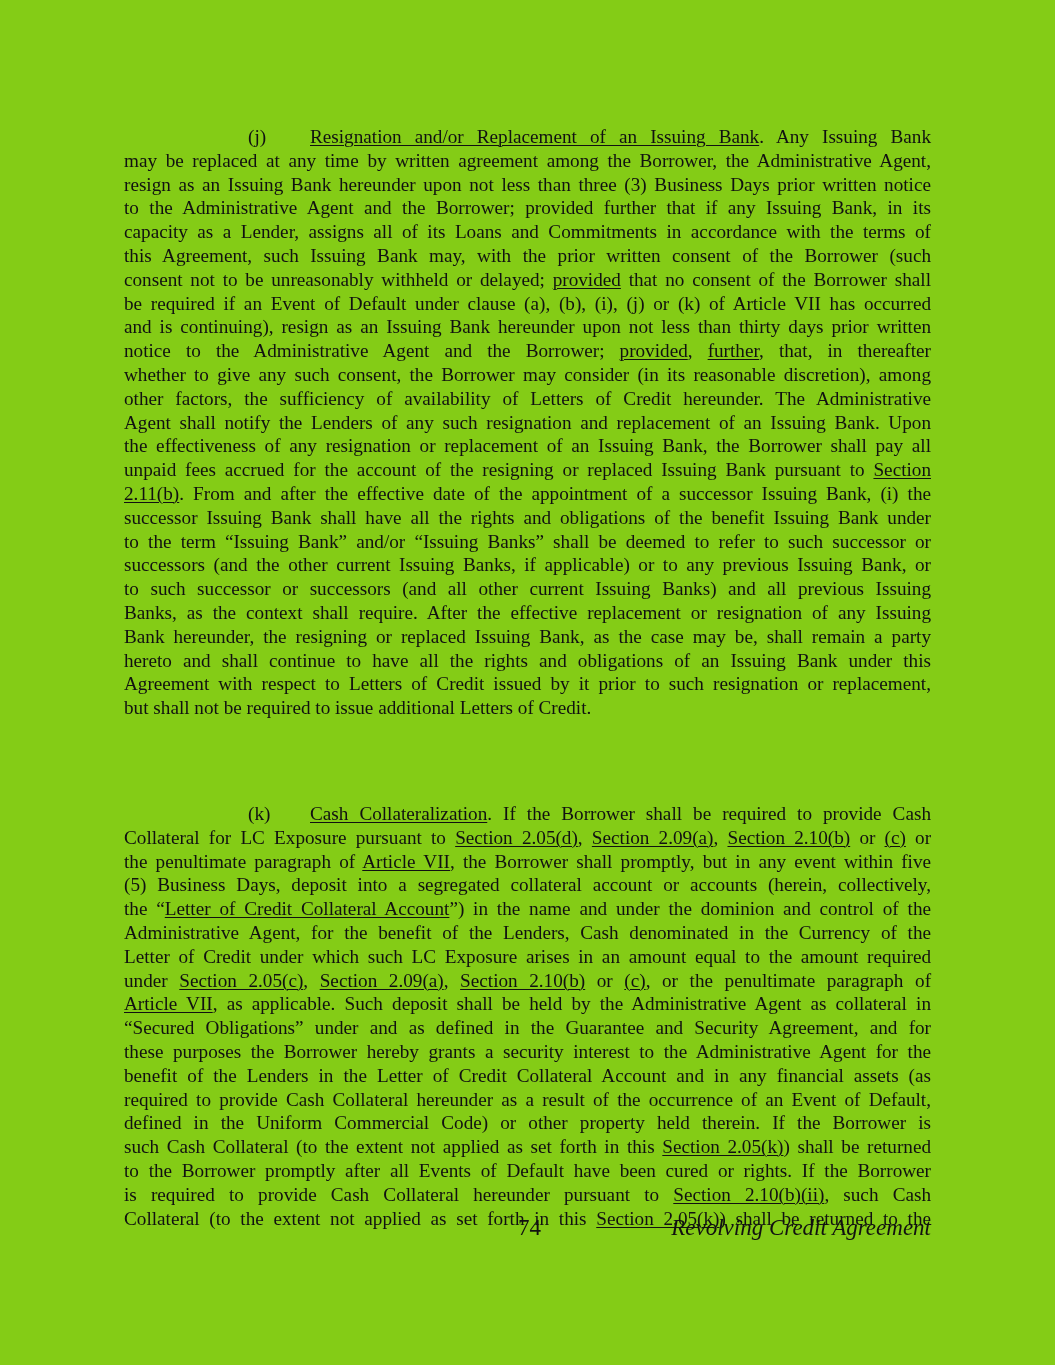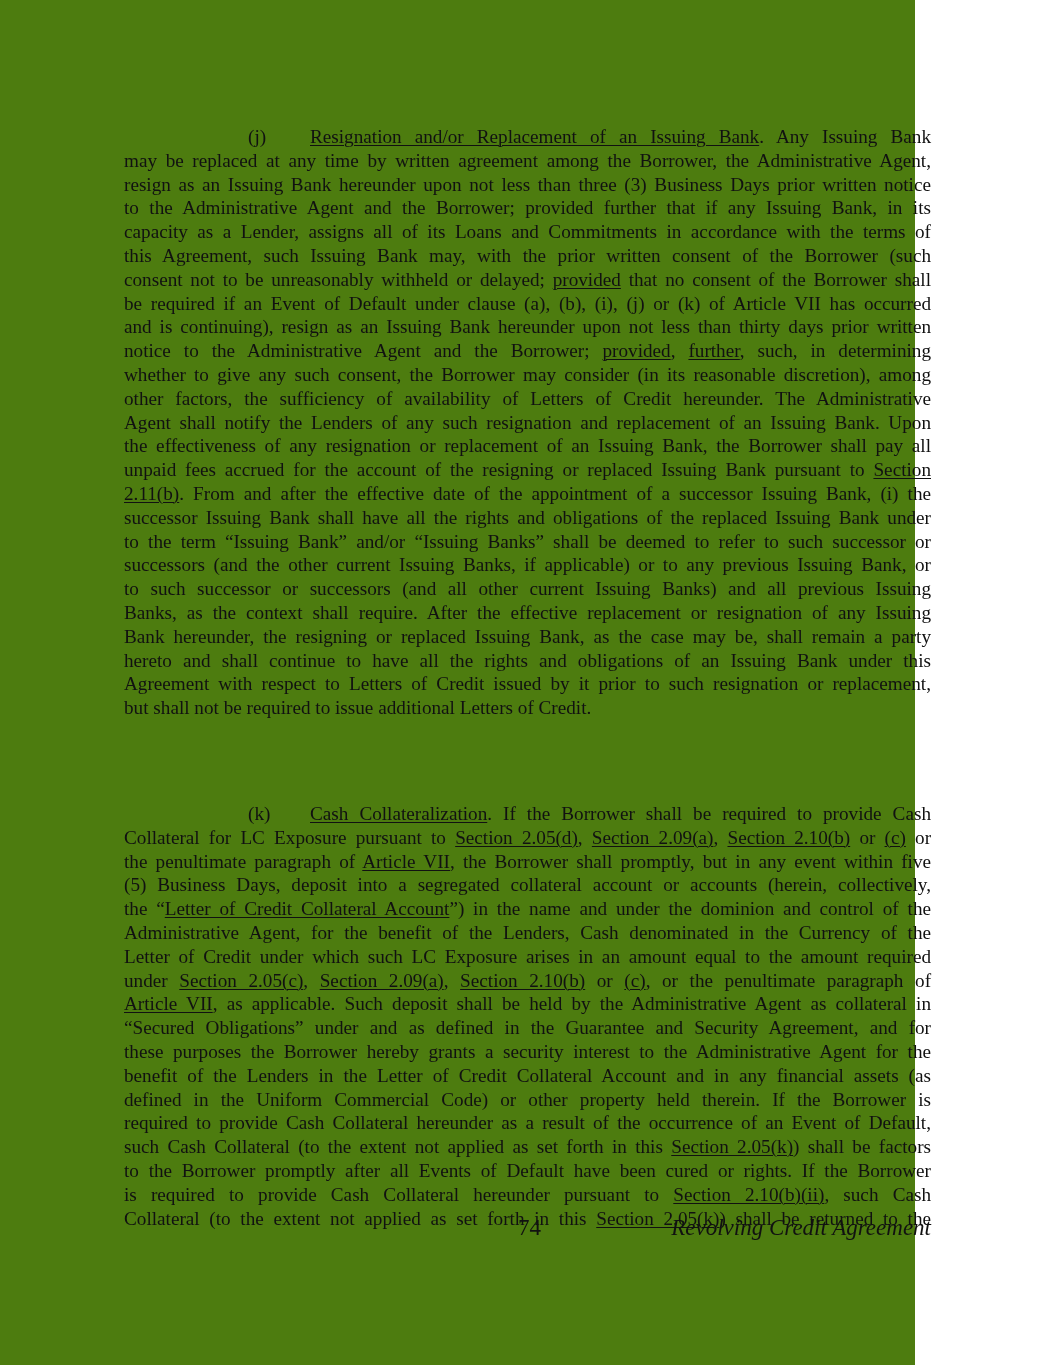--- a/index.html
+++ b/index.html
@@ -1,19 +1,19 @@
 <!DOCTYPE html>
 <html><head>
 <meta charset="utf-8">
 <style>
   html, body { margin: 0; padding: 0; background: #ffffff; }
   body { width: 1055px; height: 1365px; position: relative; overflow: hidden; }
   .page {
-    position: absolute; left: 0; top: 0; width: 915px; height: 1365px;
-    background: #4d7c0f; color: #111111;
+    position: absolute; left: 0; top: 0; width: 1055px; height: 1365px;
+    background: #84cc16; color: #111111;
     font-family: "Liberation Serif", "DejaVu Serif", serif;
   }
   .para { position: absolute; left: 124px; width: 807px; }
   .line {
     display: block; height: 23.8px; line-height: 23.8px;
     font-size: 19.2px; white-space: nowrap;
     text-align: justify; text-align-last: justify;
   }
   .line.last { text-align-last: left; }
   .u { text-decoration: underline; text-underline-offset: 2px; text-decoration-thickness: 1px; }
@@ -32,28 +32,28 @@
   <div class="para" id="para-j" style="top: 125px;">
       <span class="line"><span class="ind" style="margin-left: 124px; width: 62px;">(j)</span><span class="u">Resignation and/or Replacement of an Issuing Bank</span><span>.  Any Issuing Bank</span></span>
       <span class="line"><span>may be replaced at any time by written agreement among the Borrower, the Administrative Agent,</span></span>
       <span class="line"><span>resign as an Issuing Bank hereunder upon not less than three (3) Business Days prior written notice</span></span>
       <span class="line"><span>to the Administrative Agent and the Borrower; provided further that if any Issuing Bank, in its</span></span>
       <span class="line"><span>capacity as a Lender, assigns all of its Loans and Commitments in accordance with the terms of</span></span>
       <span class="line"><span>this Agreement, such Issuing Bank may, with the prior written consent of the Borrower (such</span></span>
       <span class="line"><span>consent not to be unreasonably withheld or delayed; </span><span class="u">provided</span><span> that no consent of the Borrower shall</span></span>
       <span class="line"><span>be required if an Event of Default under clause (a), (b), (i), (j) or (k) of Article VII has occurred</span></span>
       <span class="line"><span>and is continuing), resign as an Issuing Bank hereunder upon not less than thirty days prior written</span></span>
-      <span class="line"><span>notice to the Administrative Agent and the Borrower; </span><span class="u">provided</span><span>, </span><span class="u">further</span><span>, such, in determining</span></span>
+      <span class="line"><span>notice to the Administrative Agent and the Borrower; </span><span class="u">provided</span><span>, </span><span class="u">further</span><span>, that, in thereafter</span></span>
       <span class="line"><span>whether to give any such consent, the Borrower may consider (in its reasonable discretion), among</span></span>
       <span class="line"><span>other factors, the sufficiency of availability of Letters of Credit hereunder.  The Administrative</span></span>
       <span class="line"><span>Agent shall notify the Lenders of any such resignation and replacement of an Issuing Bank.  Upon</span></span>
       <span class="line"><span>the effectiveness of any resignation or replacement of an Issuing Bank, the Borrower shall pay all</span></span>
       <span class="line"><span>unpaid fees accrued for the account of the resigning or replaced Issuing Bank pursuant to </span><span class="u">Section</span></span>
       <span class="line"><span class="u">2.11(b)</span><span>.  From and after the effective date of the appointment of a successor Issuing Bank, (i) the</span></span>
-      <span class="line"><span>successor Issuing Bank shall have all the rights and obligations of the replaced Issuing Bank under</span></span>
+      <span class="line"><span>successor Issuing Bank shall have all the rights and obligations of the benefit Issuing Bank under</span></span>
       <span class="line"><span>to the term “Issuing Bank” and/or “Issuing Banks” shall be deemed to refer to such successor or</span></span>
       <span class="line"><span>successors (and the other current Issuing Banks, if applicable) or to any previous Issuing Bank, or</span></span>
       <span class="line"><span>to such successor or successors (and all other current Issuing Banks) and all previous Issuing</span></span>
       <span class="line"><span>Banks, as the context shall require.  After the effective replacement or resignation of any Issuing</span></span>
       <span class="line"><span>Bank hereunder, the resigning or replaced Issuing Bank, as the case may be, shall remain a party</span></span>
       <span class="line"><span>hereto and shall continue to have all the rights and obligations of an Issuing Bank under this</span></span>
       <span class="line"><span>Agreement with respect to Letters of Credit issued by it prior to such resignation or replacement,</span></span>
       <span class="line last"><span>but shall not be required to issue additional Letters of Credit.</span></span>
     </div>
   <div class="para" id="para-k" style="top: 802px;">
@@ -62,23 +62,23 @@
       <span class="line"><span>the penultimate paragraph of </span><span class="u">Article VII</span><span>, the Borrower shall promptly, but in any event within five</span></span>
       <span class="line"><span>(5) Business Days, deposit into a segregated collateral account or accounts (herein, collectively,</span></span>
       <span class="line"><span>the “</span><span class="u">Letter of Credit Collateral Account</span><span>”) in the name and under the dominion and control of the</span></span>
       <span class="line"><span>Administrative Agent, for the benefit of the Lenders, Cash denominated in the Currency of the</span></span>
       <span class="line"><span>Letter of Credit under which such LC Exposure arises in an amount equal to the amount required</span></span>
       <span class="line"><span>under </span><span class="u">Section 2.05(c)</span><span>, </span><span class="u">Section 2.09(a)</span><span>, </span><span class="u">Section 2.10(b)</span><span> or </span><span class="u">(c)</span><span>, or the penultimate paragraph of</span></span>
       <span class="line"><span class="u">Article VII</span><span>, as applicable.  Such deposit shall be held by the Administrative Agent as collateral in</span></span>
       <span class="line"><span>“Secured Obligations” under and as defined in the Guarantee and Security Agreement, and for</span></span>
       <span class="line"><span>these purposes the Borrower hereby grants a security interest to the Administrative Agent for the</span></span>
       <span class="line"><span>benefit of the Lenders in the Letter of Credit Collateral Account and in any financial assets (as</span></span>
+      <span class="line"><span>required to provide Cash Collateral hereunder as a result of the occurrence of an Event of Default,</span></span>
       <span class="line"><span>defined in the Uniform Commercial Code) or other property held therein.  If the Borrower is</span></span>
-      <span class="line"><span>required to provide Cash Collateral hereunder as a result of the occurrence of an Event of Default,</span></span>
-      <span class="line"><span>such Cash Collateral (to the extent not applied as set forth in this </span><span class="u">Section 2.05(k)</span><span>) shall be factors</span></span>
+      <span class="line"><span>such Cash Collateral (to the extent not applied as set forth in this </span><span class="u">Section 2.05(k)</span><span>) shall be returned</span></span>
       <span class="line"><span>to the Borrower promptly after all Events of Default have been cured or rights.  If the Borrower</span></span>
       <span class="line"><span>is required to provide Cash Collateral hereunder pursuant to </span><span class="u">Section 2.10(b)(ii)</span><span>, such Cash</span></span>
       <span class="line"><span>Collateral (to the extent not applied as set forth in this </span><span class="u">Section 2.05(k)</span><span>) shall be returned to the</span></span>
     </div>
 
   <div class="footer">
     <span class="page-num">74</span>
     <span class="doc-title">Revolving Credit Agreement</span>
   </div>
 </div>

